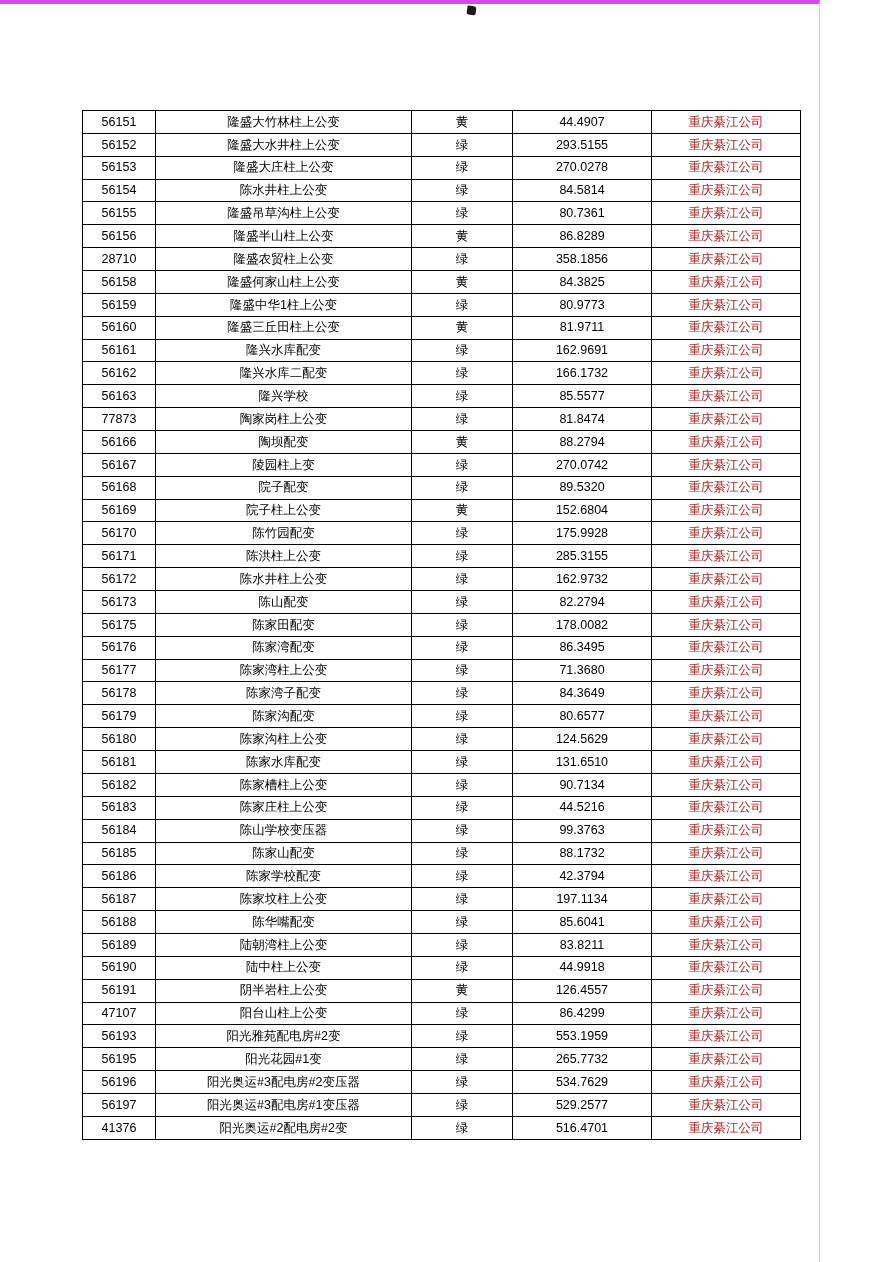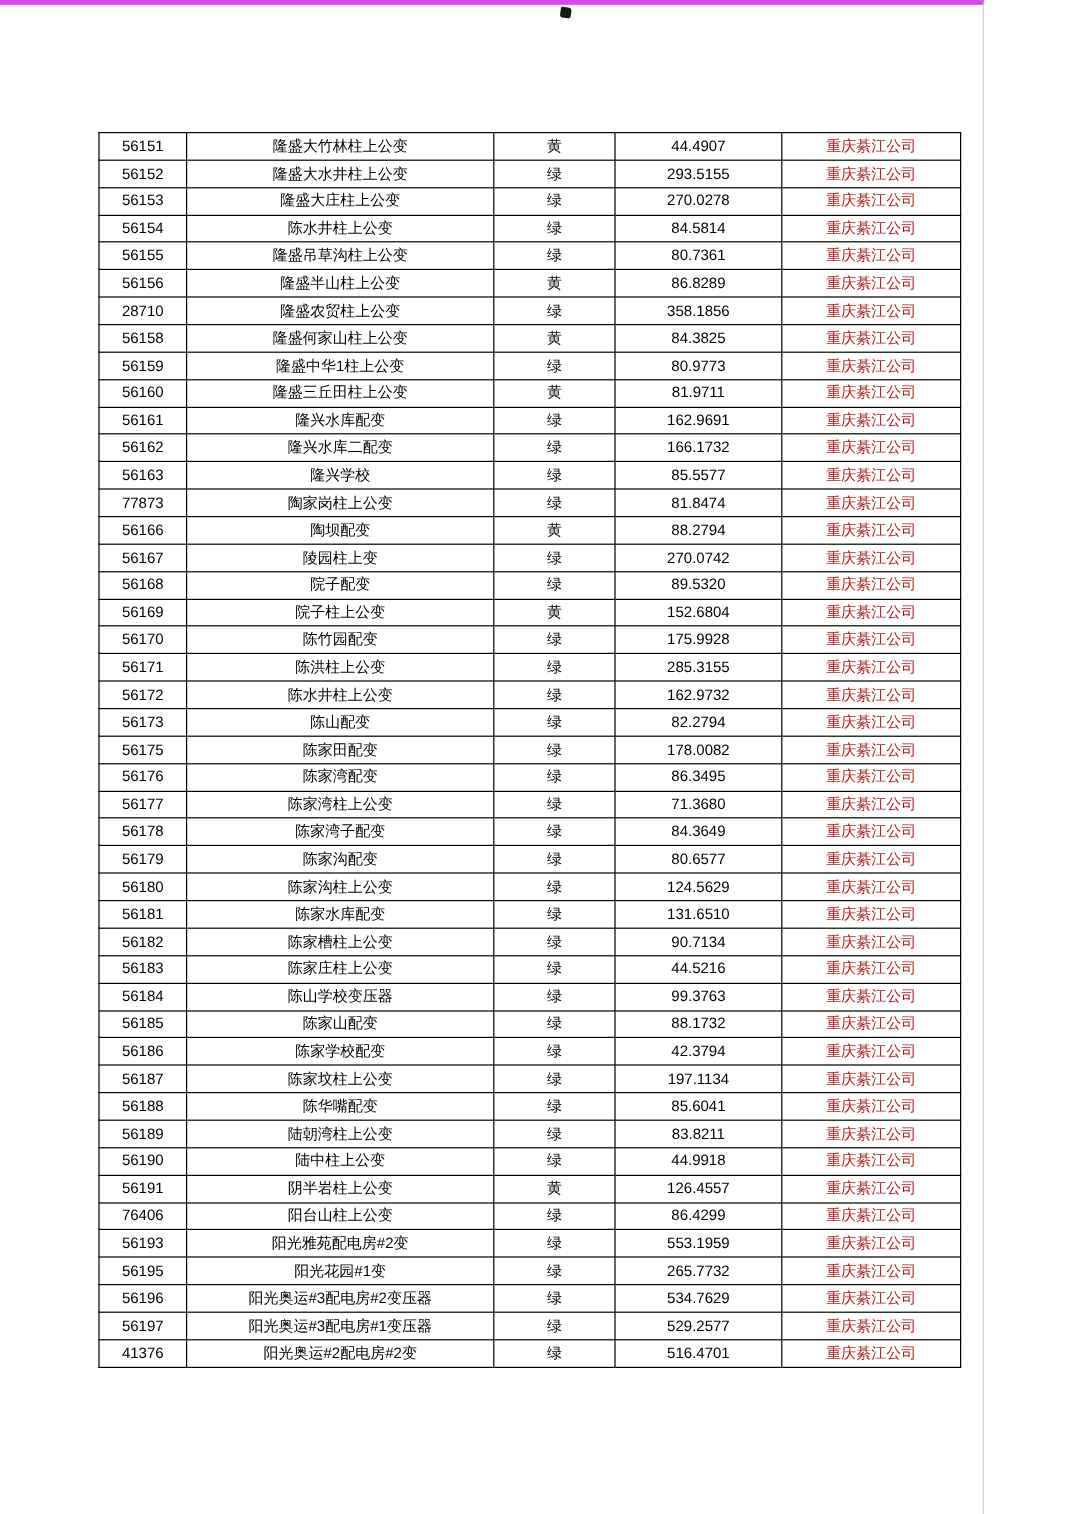--- a/index.html
+++ b/index.html
@@ -342,21 +342,21 @@
             <td class="col-company" style="color: rgb(178, 34, 34);">重庆綦江公司</td>
           </tr>
           <tr>
             <td class="col-id">56191</td>
             <td class="col-name">阴半岩柱上公变</td>
             <td class="col-status">黄</td>
             <td class="col-value">126.4557</td>
             <td class="col-company" style="color: rgb(178, 34, 34);">重庆綦江公司</td>
           </tr>
           <tr>
-            <td class="col-id">76406</td>
+            <td class="col-id">47107</td>
             <td class="col-name">阳台山柱上公变</td>
             <td class="col-status">绿</td>
             <td class="col-value">86.4299</td>
             <td class="col-company" style="color: rgb(178, 34, 34);">重庆綦江公司</td>
           </tr>
           <tr>
             <td class="col-id">56193</td>
             <td class="col-name">阳光雅苑配电房#2变</td>
             <td class="col-status">绿</td>
             <td class="col-value">553.1959</td>

